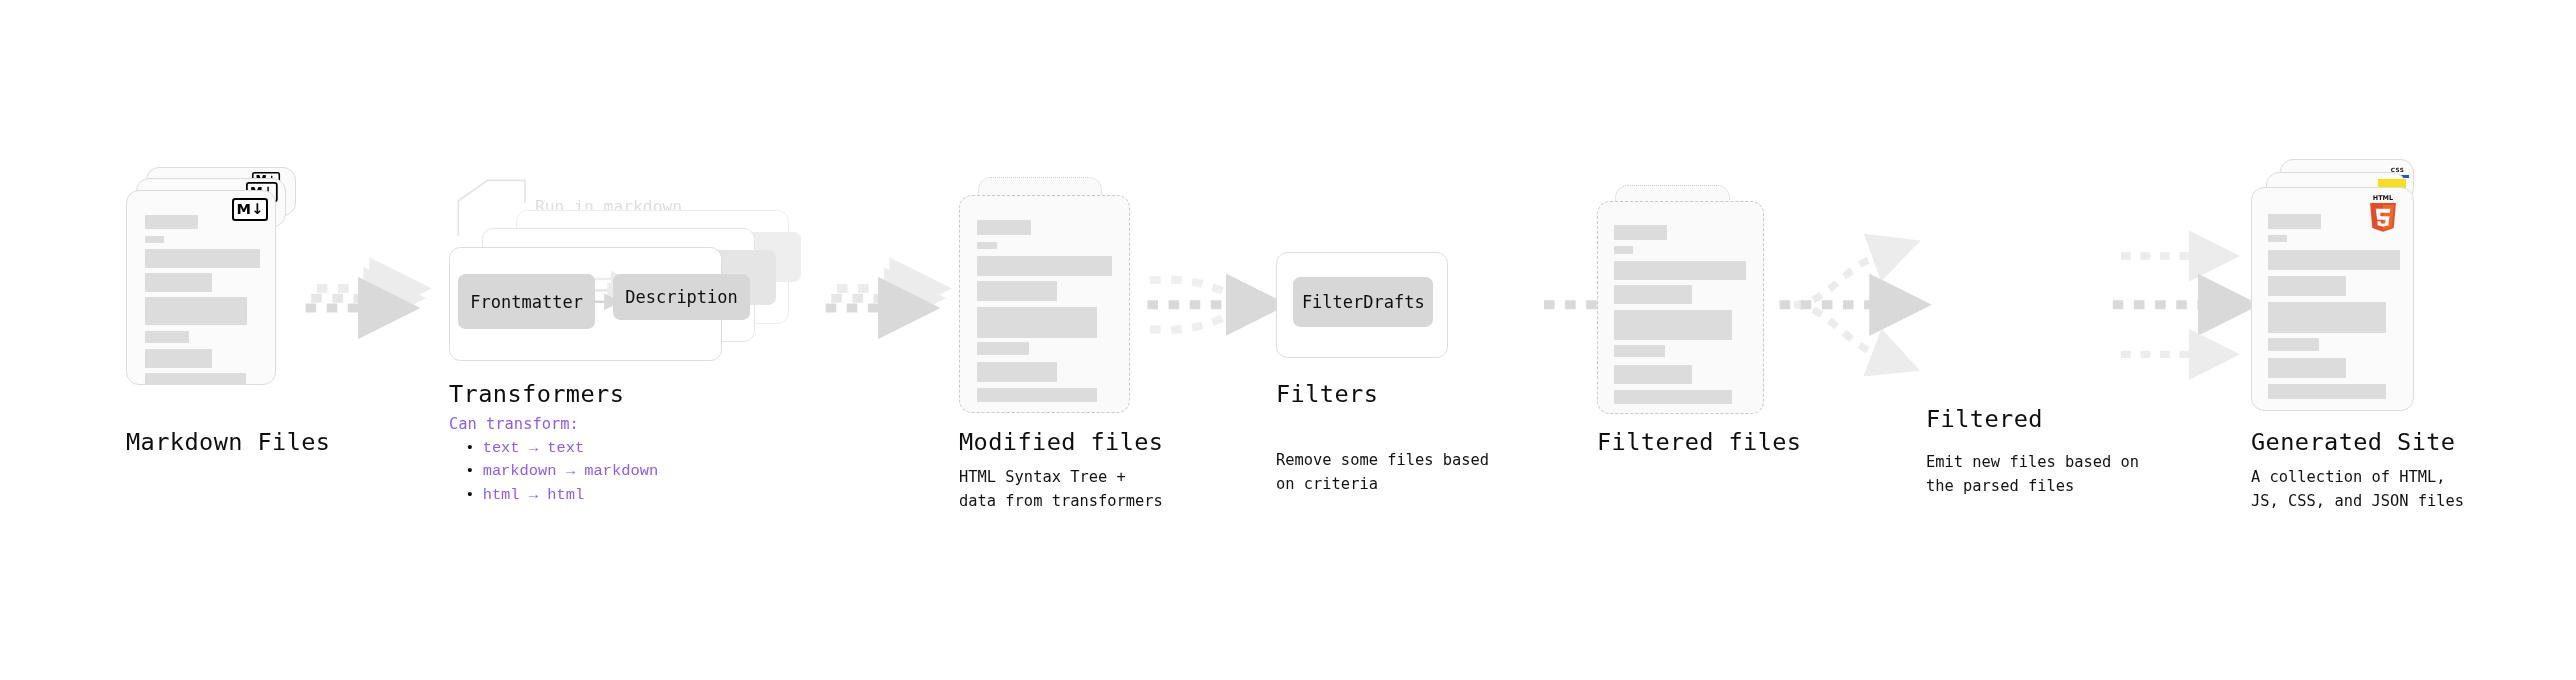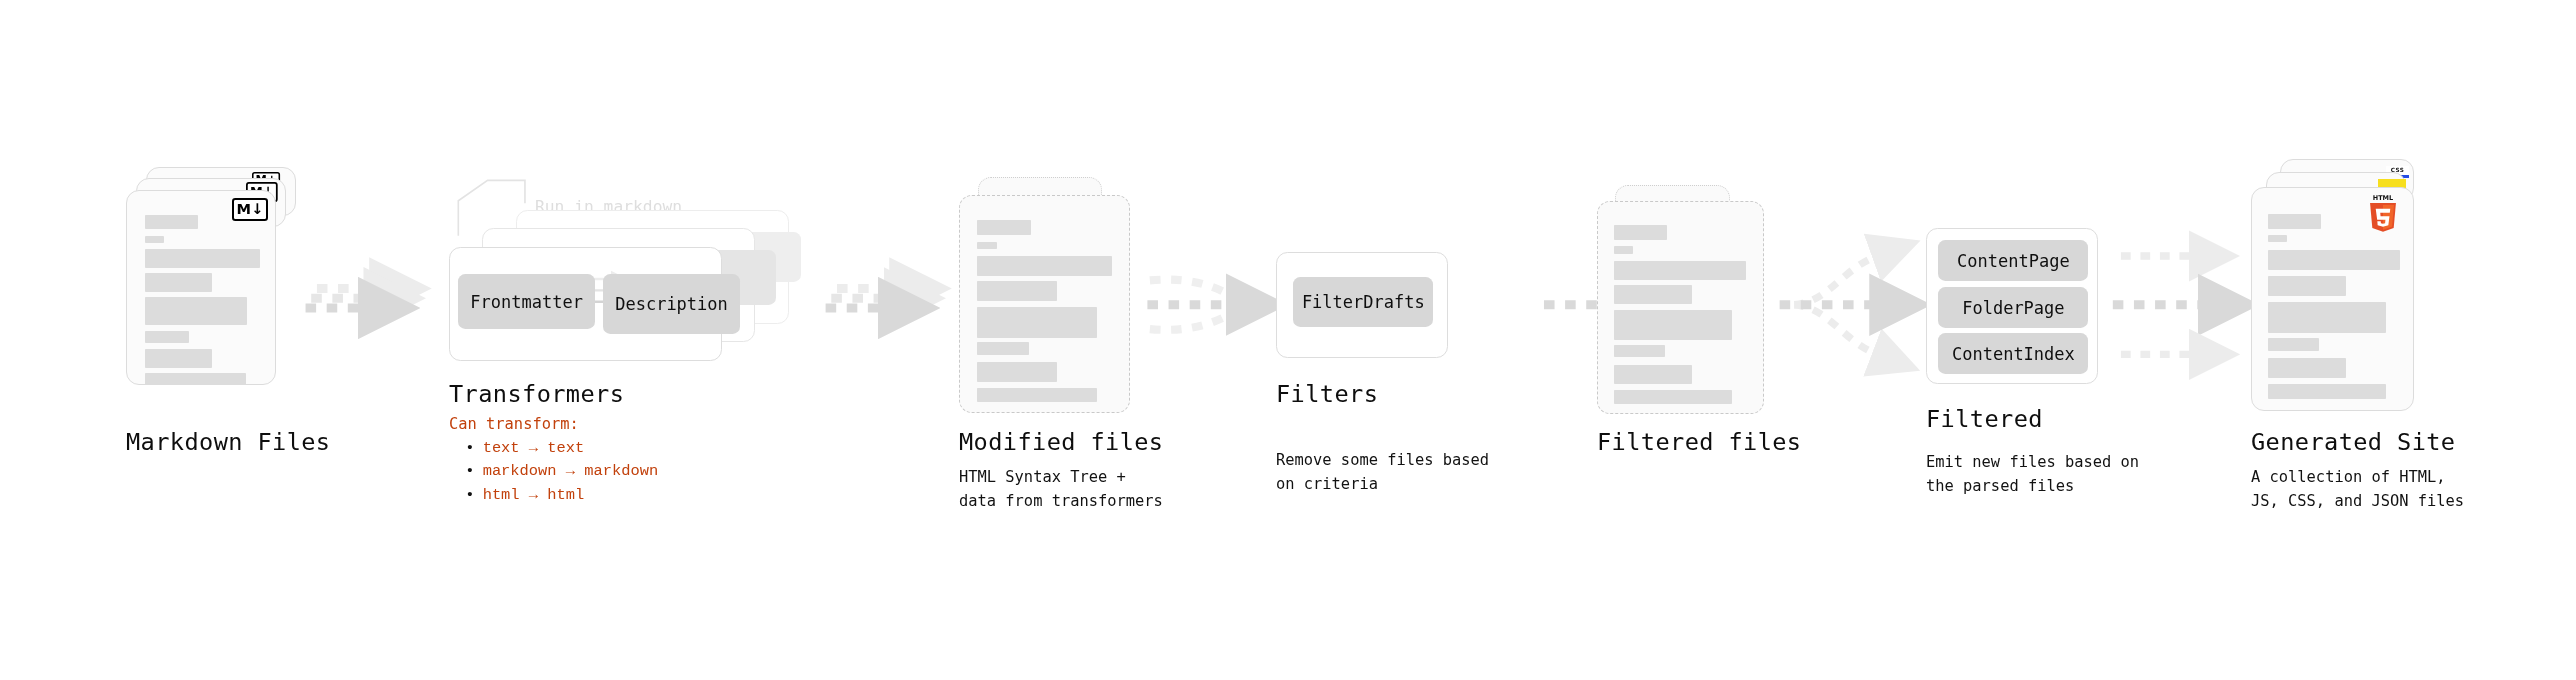--- a/index.html
+++ b/index.html
@@ -30,21 +30,21 @@
     font-family: "DejaVu Sans Mono", "Liberation Mono", monospace;
     font-size: 15.4px;
     line-height: 23.6px;
     color: #121212;
     white-space: pre-line;
   }
   .small-mono {
     font-family: "DejaVu Sans Mono", "Liberation Mono", monospace;
     font-size: 15.4px;
     line-height: 23.6px;
-    color: #c2410c;
+    color: #8b5cf6;
   }
 
   
   .doc-stack { position: absolute; }
   .doc {
     position: absolute;
     border-radius: 13px;
     background: #fbfbfb;
     border: 1.6px solid #dcdcdc;
   }
@@ -219,21 +219,21 @@
       <div class="chip ghost" style="left:169px; top:21px; width:124px; height:55px; background:#e5e5e5;"></div>
     </div>
 
     <div class="proc-box" style="left:0px; top:37px; width:273px; height:114px;text-align:center;">
       <svg class="layer" width="276" height="118" viewBox="0 0 340 145">
         <line x1="160" y1="38" x2="200" y2="38" stroke="#ededed" stroke-width="3" marker-end="url(#ahl)"></line>
         <line x1="155" y1="52" x2="196" y2="52" stroke="#e3e3e3" stroke-width="3" marker-end="url(#ahl)"></line>
         <line x1="150" y1="66" x2="192" y2="66" stroke="#d4d4d4" stroke-width="3" marker-end="url(#ah)"></line>
       </svg>
       <div class="chip" style="left:8.1px; top:26px; width:137px; height:55px;">Frontmatter</div>
-      <div class="chip" style="left:153px; top:26px; width:137px; height:60px;">Description</div>
+      <div class="chip" style="left:163px; top:26px; width:137px; height:46px;">Description</div>
     </div>
   </div>
 
   <div class="stage-title" style="left:449px; top:380px;">Transformers</div>
   <div class="small-mono" style="position:absolute; left:449px; top:413px;">
     <div>Can transform:</div>
     <ul class="bullets">
       <li>text → text</li>
       <li>markdown → markdown</li>
       <li>html → html</li>
@@ -276,25 +276,20 @@
         <div class="bar" style="left:16.3px; top:83px; width:78px; height:18.7px;"></div>
         <div class="bar" style="left:16.3px; top:108px; width:118px; height:30px;"></div>
         <div class="bar" style="left:16.3px; top:143px; width:51px; height:12.2px;"></div>
         <div class="bar" style="left:16.3px; top:163px; width:78px; height:18.7px;"></div>
         <div class="bar" style="left:16.3px; top:188px; width:118px; height:14px;"></div>
       </div>
     </div>
   </div>
   <div class="stage-title" style="left:1597px; top:428px;">Filtered files</div>
 
-  <div class="proc-box" style="left:1926px; top:228px; width:172px; height:156px;">
-    <div class="chip" style="left:11.4px; top:11.4px; width:150px; height:41px;">ContentPage</div>
-    <div class="chip" style="left:11.4px; top:58px; width:150px; height:41px;">FolderPage</div>
-    <div class="chip" style="left:11.4px; top:104px; width:150px; height:41px;">ContentIndex</div>
-  </div>
   <div class="stage-title" style="left:1926px; top:405px;">Filtered</div>
   <div class="stage-desc" style="left:1926px; top:437px;margin-top:14px;">Emit new files based on
 the parsed files</div>
 
   <div class="doc-stack" style="left:2251px; top:159px;">
     <div class="doc" style="left:29px; top:0px; width:134px; height:42px;"></div>
     <div class="badge-css" style="left:135px; top:7.3px;">CSS</div>
 
     <div class="doc" style="left:14.6px; top:13px; width:140px; height:42px;"></div>
     <div class="badge-js" style="left:127px; top:19.5px;"></div>

